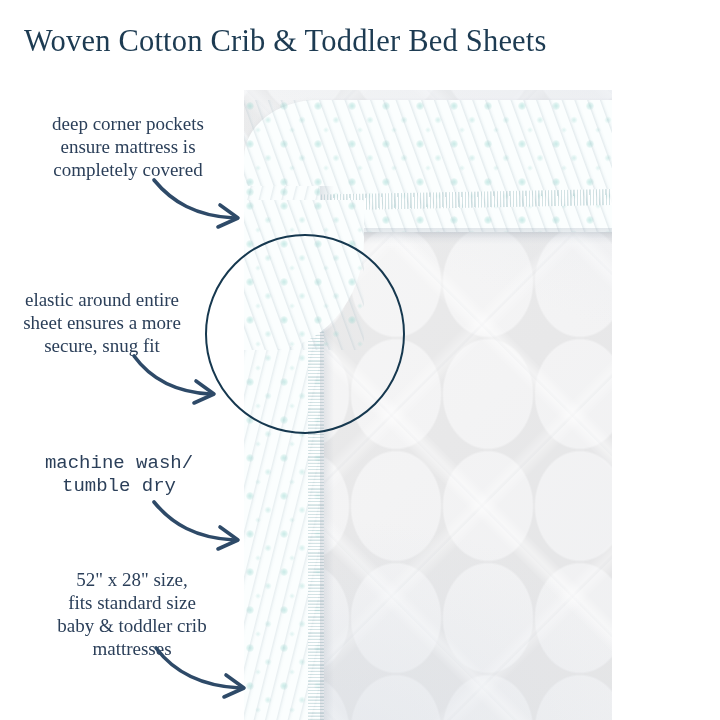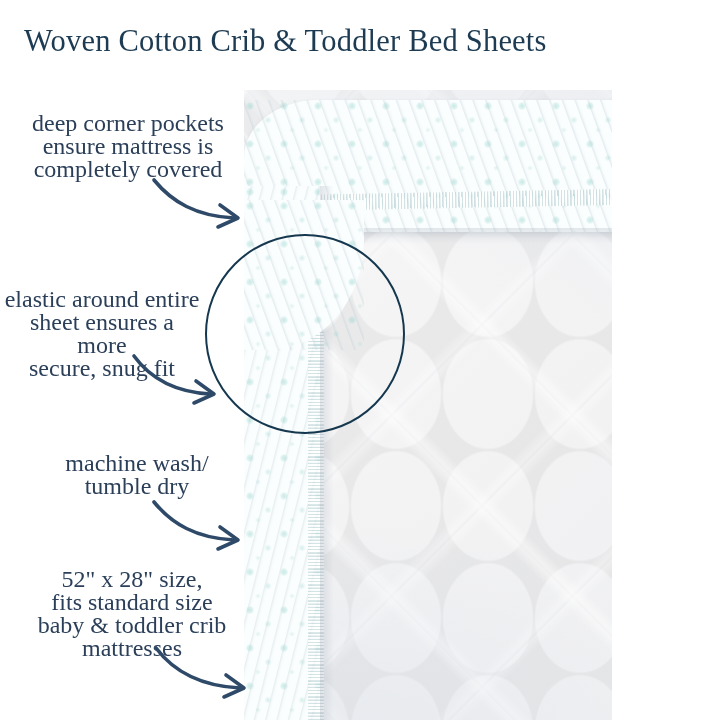--- a/index.html
+++ b/index.html
@@ -187,28 +187,28 @@
     border-radius: 50%;
     box-sizing: border-box;
     pointer-events: none;
   }
 
   
   .callout {
     position: absolute;
     color: #2b3f59;
     font-family: "Liberation Serif", "DejaVu Serif", serif;
-    font-size: 24px;
+    font-size: 19px;
     line-height: 23px;
     text-align: center;
     white-space: pre-line;
   }
   .callout-1 { left: 18px; top: 112px; width: 220px; }
   .callout-2 { left: 4px;  top: 288px; width: 196px; text-align: center; }
-  .callout-3 { left: 42px; top: 452px; width: 190px; }
+  .callout-3 { left: 24px; top: 452px; width: 190px; font-family: Liberation Mono, monospace; }
   .callout-4 { left: 32px; top: 568px; width: 200px; }
 
   
   .arrow {
     position: absolute;
     pointer-events: none;
   }
   .arrow svg { display: block; }
 </style>
 </head>

